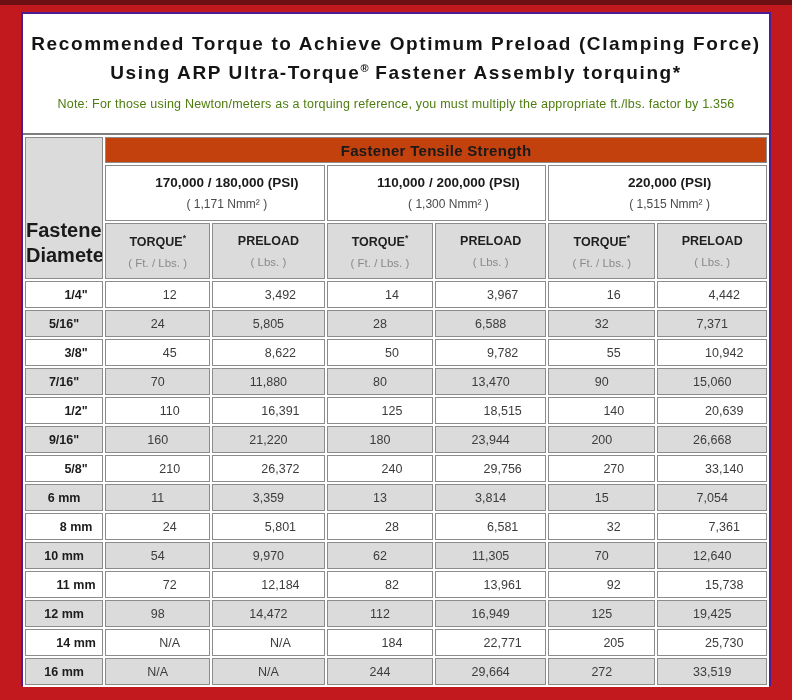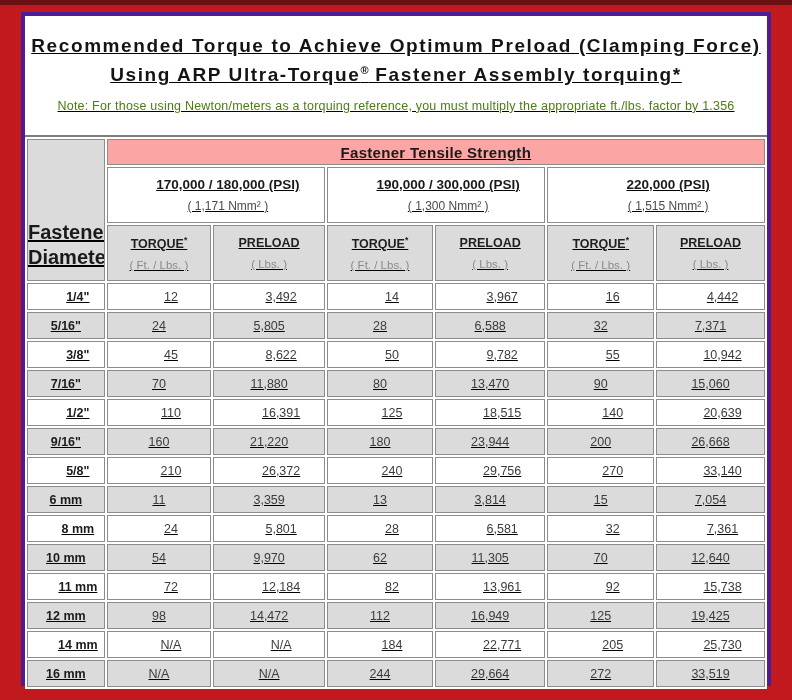--- a/index.html
+++ b/index.html
@@ -11,22 +11,21 @@
     overflow: hidden;
   }
   .top-stripe {
     position: absolute; top: 0; left: 0; right: 0; height: 5px;
     background: #6d1014;
   }
   .content {
     position: absolute;
     top: 12px; left: 21px; right: 21px; bottom: 14px;
     background: #ffffff;
-    border: 4px solid #4c1d95;
-    text-decoration: underline;
+    border: 2px solid #4c1d95;
   }
   
   .title-block {
     height: 119px;
     text-align: center;
     padding-top: 15px;
   }
   .title {
     font-weight: bold;
     font-size: 19px;
@@ -65,21 +64,21 @@
   .corner {
     background: #dbdbdb;
     vertical-align: bottom;
     font-weight: bold;
     font-size: 20px;
     color: #1a1a1a;
     padding-bottom: 10px;
     line-height: 1.25;
   }
   .gh {
-    background: #fca5a5;
+    background: #c2410c;
     font-weight: bold;
     font-size: 15px;
     color: #1a1a1a;
     letter-spacing: 0.3px;
   }
   .psi .line1 { font-weight: bold; font-size: 13.5px; color: #1a1a1a; }
   .psi .line2 { font-size: 12px; color: #4a4a4a; margin-top: 7px; }
   .sub { background: #dbdbdb; }
   .sub .line1 { font-weight: bold; font-size: 12.5px; color: #1f1f1f; }
   .sub .line1 sup { font-size: 8.5px; }
@@ -121,21 +120,21 @@
           <div>Diameter</div>
         </td>
         <td class="gh" colspan="6">Fastener Tensile Strength</td>
       </tr>
       <tr class="psi-row">
         <td class="psi white-cell" colspan="2">
           <div class="line1">170,000 / 180,000 (PSI)</div>
           <div class="line2">( 1,171 Nmm² )</div>
         </td>
         <td class="psi white-cell" colspan="2">
-          <div class="line1">190,000 / 300,000 (PSI)</div>
+          <div class="line1">110,000 / 200,000 (PSI)</div>
           <div class="line2">( 1,300 Nmm² )</div>
         </td>
         <td class="psi white-cell" colspan="2">
           <div class="line1">220,000 (PSI)</div>
           <div class="line2">( 1,515 Nmm² )</div>
         </td>
       </tr>
       <tr class="sub-row">
         <td class="sub">
           <div class="line1"><span>TORQUE</span><sup>*</sup></div>

